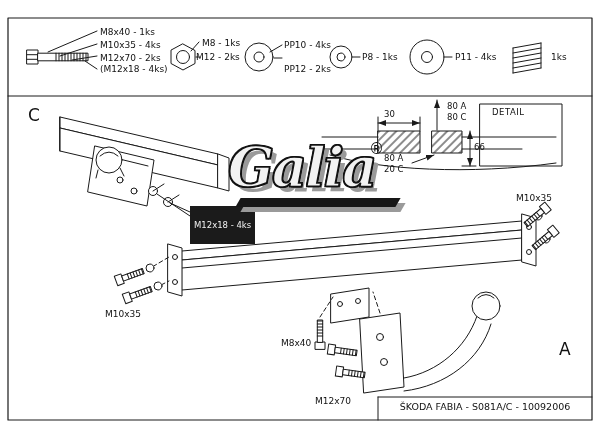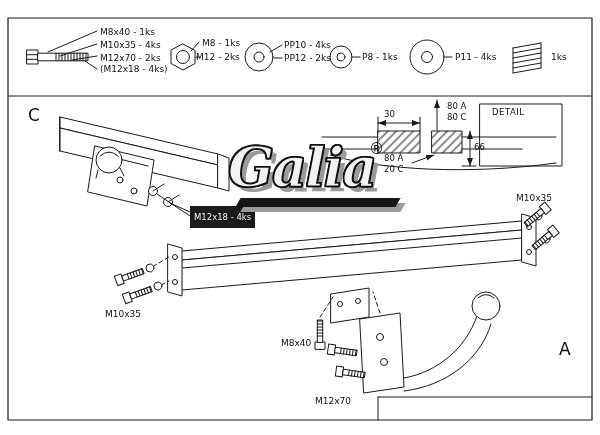--- a/index.html
+++ b/index.html
@@ -3,21 +3,21 @@
 <meta charset="utf-8">
 <style>
   * { margin:0; padding:0; box-sizing:border-box; }
   html,body { width:600px; height:435px; background:#ffffff; overflow:hidden; }
   body { font-family:"DejaVu Sans", sans-serif; color:#111; }
   .sheet { position:relative; width:600px; height:337px; background:#fff; }
   #art { position:absolute; left:0; top:0; }
   .lbl { position:absolute; font-size:9px; line-height:1.15; white-space:nowrap; color:#111; }
   .lbl-sm { font-size:8.5px; }
   .view-letter { font-size:17px; font-weight:500; }
-  .callout-box { position:absolute; background:#1b1b1b; color:#f2f2f2; font-size:8.5px; padding:6px 4px; white-space:nowrap; }
+  .callout-box { position:absolute; background:#1b1b1b; color:#f2f2f2; font-size:8.5px; padding:14px 4px; white-space:nowrap; }
   .footer-text { position:absolute; left:379px; top:401px; width:212px; text-align:center; font-size:9.5px; white-space:nowrap; }
   
   .logo { position:absolute; left:228px; top:140px; width:180px; height:82px; }
   .logo-shadow, .logo-main {
     position:absolute; left:0; top:0; font-family:"DejaVu Serif", serif;
     font-style:italic; font-weight:bold; font-size:54px; line-height:1; letter-spacing:-2px;
   }
   .logo-shadow { left:5px; top:5px; color:#9a9a9a; }
   .logo-main {
     color:#f2f2f2;
@@ -179,21 +179,21 @@
     </g>
   </svg>
 
   <div class="lbl" style="left:100px;top:27px">M8x40 - 1ks</div>
   <div class="lbl" style="left:100px;top:40px">M10x35 - 4ks</div>
   <div class="lbl" style="left:100px;top:53px">M12x70 - 2ks</div>
   <div class="lbl" style="left:100px;top:64px">(M12x18 - 4ks)</div>
   <div class="lbl" style="left:202px;top:38px">M8 - 1ks</div>
   <div class="lbl" style="left:196px;top:52px">M12 - 2ks</div>
   <div class="lbl" style="left:284px;top:40px">PP10 - 4ks</div>
-  <div class="lbl" style="left:284px;top:53px">PP12 - 2ks</div>
+  <div class="lbl" style="left:284px;top:64px">PP12 - 2ks</div>
   <div class="lbl" style="left:362px;top:52px">P8 - 1ks</div>
   <div class="lbl" style="left:455px;top:52px">P11 - 4ks</div>
   <div class="lbl" style="left:551px;top:52px">1ks</div>
 
   <div class="lbl view-letter" style="left:28px;top:106px">C</div>
   <div class="lbl view-letter" style="left:559px;top:340px">A</div>
 
   <div class="callout-box" style="left:190px;top:206px">M12x18 - 4ks</div>
   <div class="lbl" style="left:516px;top:193px">M10x35</div>
   <div class="lbl" style="left:105px;top:309px">M10x35</div>
@@ -209,14 +209,15 @@
   <div class="lbl lbl-sm" style="left:384px;top:165px">20 C</div>
 
   <div class="logo">
     <div class="logo-bar-shadow"></div>
     <div class="logo-shadow">Galia</div>
     <div class="logo-bar"></div>
     <div class="logo-main">Galia</div>
     <span class="logo-r">®</span>
   </div>
 
+  <div class="footer-text">ŠKODA FABIA - S081A/C - 10092006</div>
 
 </div>
 
 </body></html>

